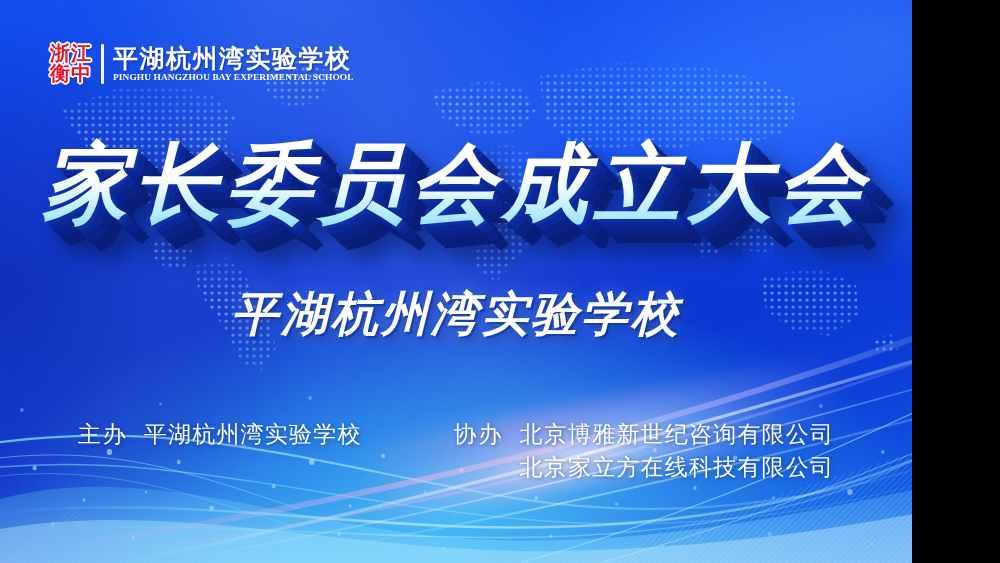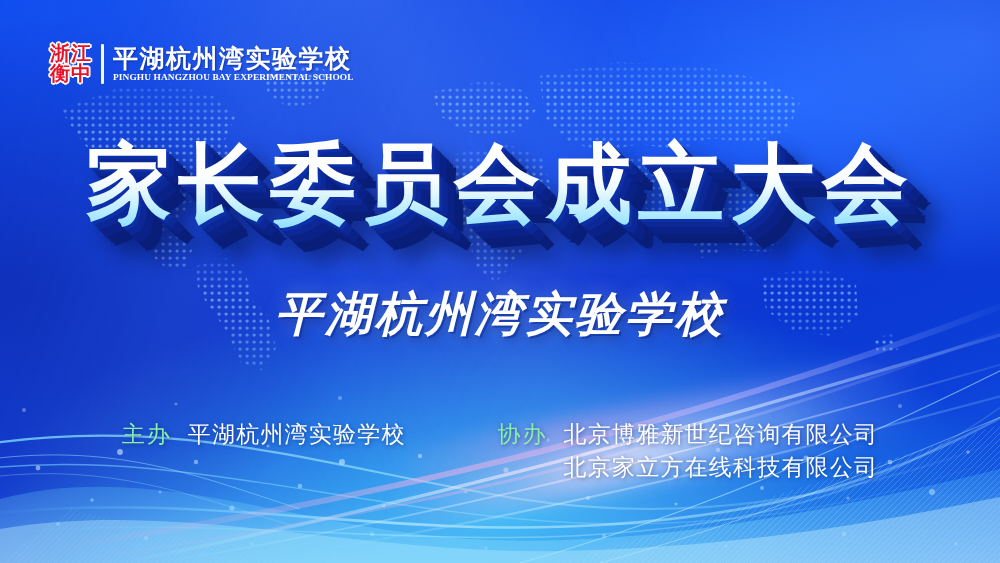--- a/index.html
+++ b/index.html
@@ -2,21 +2,21 @@
 <html><head>
 <meta charset="utf-8">
 <style>
   html, body {
     margin: 0;
     padding: 0;
     background: #000;
   }
   #poster {
     position: relative;
-    width: 1000px;
+    width: 912px;
     height: 563px;
     overflow: hidden;
     font-family: "Liberation Sans", "DejaVu Sans", sans-serif;
     background: #0b3ade;
   }
 
   
   .bg-base {
     position: absolute;
     inset: 0;
@@ -180,20 +180,21 @@
     background-clip: text;
     color: transparent;
     -webkit-text-fill-color: transparent;
     filter:
       drop-shadow(3px 3px 0 #0d2fa8)
       drop-shadow(5px 5px 0 #0b2896)
       drop-shadow(7px 7px 0 #0a2288)
       drop-shadow(9px 9px 0 #091e78)
       drop-shadow(11px 12px 10px rgba(3,12,60,0.45));
     white-space: nowrap;
+    font-style: italic;
   }
 
   
   .subtitle-wrap {
     position: absolute;
     left: 0; right: 0;
     top: 283px;
     text-align: center;
     z-index: 10;
   }
@@ -226,21 +227,21 @@
   .credit-block {
     display: flex;
     align-items: flex-start;
     gap: 16px;
   }
   .credit-block.host { margin-right: 92px; }
   .credit-label {
     font-family: "DejaVu Sans", "Liberation Sans", sans-serif;
     font-size: 23px;
     font-weight: 400;
-    color: #86efac;
+    color: #ffffff;
     letter-spacing: 2px;
     line-height: 1.42;
     text-shadow: 1px 1px 4px rgba(4,20,90,0.5);
     white-space: nowrap;
   }
   .credit-value {
     font-family: "DejaVu Sans", "Liberation Sans", sans-serif;
     font-size: 23px;
     font-weight: 400;
     color: #ffffff;

